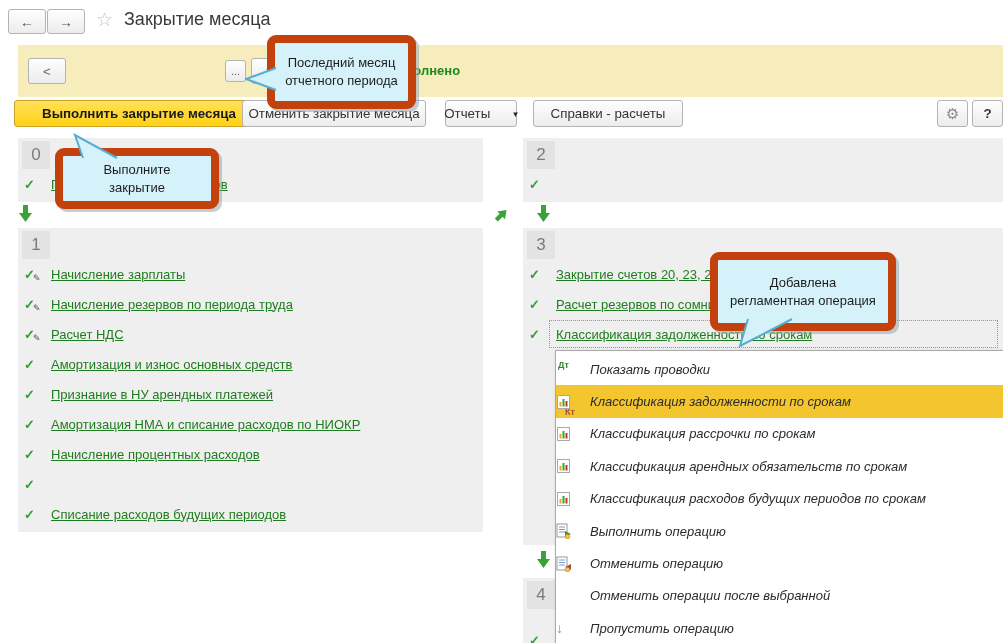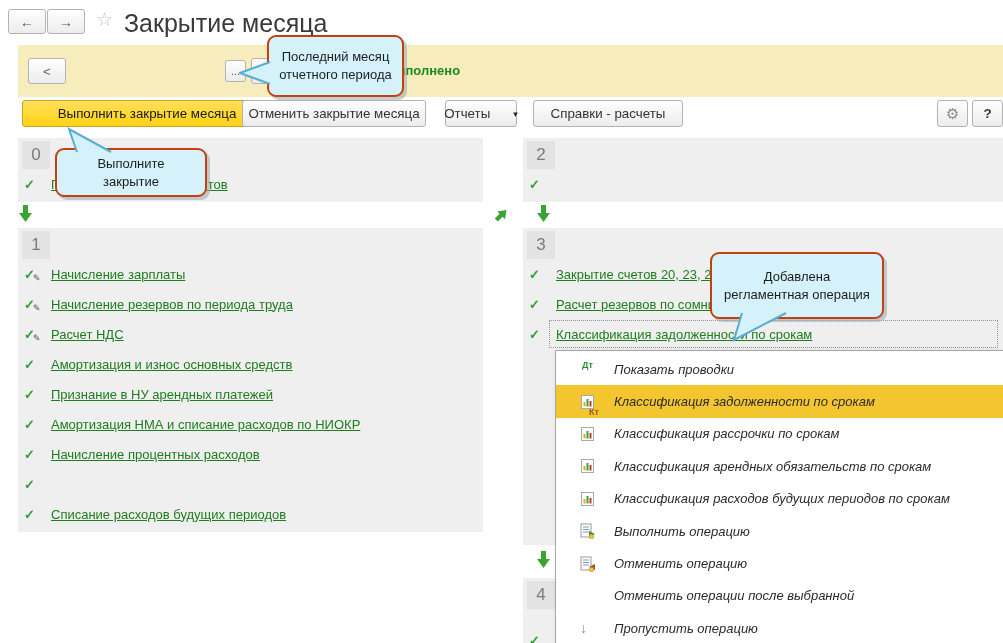--- a/index.html
+++ b/index.html
@@ -10,34 +10,34 @@
   
   .btn{
     display:inline-flex; align-items:center; justify-content:center;
     background:linear-gradient(#fefefe,#ececec); border:1px solid #b3b3b3;
     border-radius:3px; color:#333; box-sizing:border-box; cursor:pointer; white-space:nowrap;
   }
   
   .nav-btn{position:absolute; top:9px; width:38px; height:25px; font-size:14px; color:#555; font-weight:bold;}
   #nav-back{left:8px;} #nav-fwd{left:47px;}
   #fav-star{position:absolute; left:96px; top:8px; font-size:19px; color:#c3c3c3;}
-  #page-title{position:absolute; left:124px; top:9px; font-size:25px; color:#3a3a3a;}
+  #page-title{position:absolute; left:124px; top:9px; font-size:18px; color:#3a3a3a;}
   
   #period-bar{position:absolute; left:18px; top:45px; width:985px; height:52px; background:#F6ECBC;}
   #prev-btn{position:absolute; left:10px; top:13px; width:38px; height:26px; color:#666;}
   #month-input{
     position:absolute; left:52px; top:13px; width:150px; height:24px; border:1px solid #ababab;
     font-family:"Liberation Sans",sans-serif; font-size:13px; padding:0 4px; background:#fff; color:#000;
   }
   #more-btn{position:absolute; left:207px; top:15px; width:21px; height:22px; font-size:11px; color:#666;}
   #next-btn{position:absolute; left:233px; top:13px; width:38px; height:26px; color:#666;}
   #status-done{position:absolute; left:367px; top:18px; font-weight:bold; color:#1C8A1C;}
   
   .tb{position:absolute; top:100px; height:27px; padding:0 14px;}
-  #perform-btn{left:22px; width:250px; background:linear-gradient(#FFE05A,#FFD215); border-color:#C9A227; font-weight:normal; color:#1a1a1a;}
+  #perform-btn{left:14px; width:250px; background:linear-gradient(#FFE05A,#FFD215); border-color:#C9A227; font-weight:bold; color:#1a1a1a;}
   #cancel-btn{left:242px; width:184px;}
   #reports-btn{left:445px; width:72px; gap:23px;}
   #reports-btn .dd{font-size:9px; color:#222;}
   #refs-btn{left:533px; width:150px;}
   #gear-btn{left:937px; width:31px; font-size:15px; color:#8a8a8a;}
   #help-btn{left:972px; width:31px; font-weight:bold; color:#333;}
   
   .sec{position:absolute; background:#EFEFEF;}
   .num{width:28px; height:28px; margin:3px 0 0 4px; background:#E3E3E3; color:#7b7b7b;
        font-size:17px; display:flex; align-items:center; justify-content:center;}
@@ -45,30 +45,30 @@
   .chk{width:19px; flex:none; color:#35A035; font-weight:bold; font-size:13px; position:relative; text-align:left;}
   .chk .pencil{position:absolute; left:9px; top:6px; font-size:9px; color:#4a4a4a; font-weight:normal;}
   .link{margin-left:8px; color:#1E7D1E; text-decoration:underline; cursor:pointer; white-space:nowrap;}
   .focus-wrap{flex:1; align-self:stretch; display:flex; align-items:center; margin-right:4px;
               outline:1px dotted #949494; outline-offset:-2px;}
   
   .flow{position:absolute;}
   
   #ctx-menu{position:absolute; left:555px; top:350px; width:449px; height:295px; background:#fff;
             border:1px solid #a9a9a9; box-shadow:2px 2px 4px rgba(0,0,0,.25); z-index:50; padding-top:2px; box-sizing:border-box;}
-  .mi{display:flex; align-items:center; height:32.4px; padding-left:24px; cursor:pointer;}
+  .mi{display:flex; align-items:center; height:32.4px; padding-left:0; cursor:pointer;}
   .mi.hl{background:#F3C52F;}
   .mi .ico{width:22px; height:18px; flex:none; margin-right:12px; position:relative; display:flex; align-items:center;}
   .mi .lbl{color:#2b2b2b;font-style:italic;}
   .dtkt{font-weight:bold; font-size:9px;}
   .dtkt .dt{position:absolute; left:2px; top:0; color:#2E8B2E;}
   .dtkt .kt{position:absolute; left:9px; top:8px; color:#A0522D;margin-top:39px;}
   .skip-glyph{color:#8F8F8F; font-weight:bold; font-size:14px;}
   
-  .callout{position:absolute; background:#D5F1FA; border:2px solid #c2410c; border-radius:9px;
+  .callout{position:absolute; background:#D5F1FA; border:8px solid #c2410c; border-radius:9px;
            box-shadow:3px 3px 0 rgba(150,168,175,.55); z-index:60; display:flex; flex-direction:column;
            align-items:center; justify-content:center; text-align:center; color:#1d1d1d; line-height:18px;}
   .callout svg{position:absolute;}
   #callout-period{left:267px; top:35px; width:133px; height:58px;}
   #callout-perform{left:55px; top:148px; width:148px; height:45px;}
   #callout-added{left:710px; top:252px; width:170px; height:63px;}
 </style>
 </head>
 <body>
 

